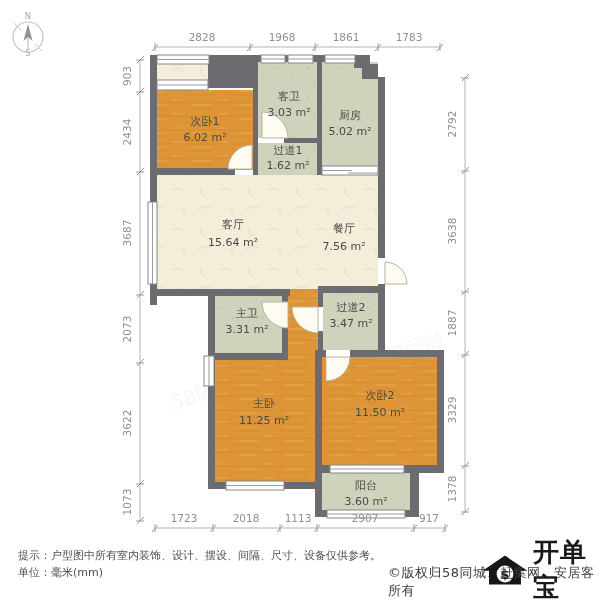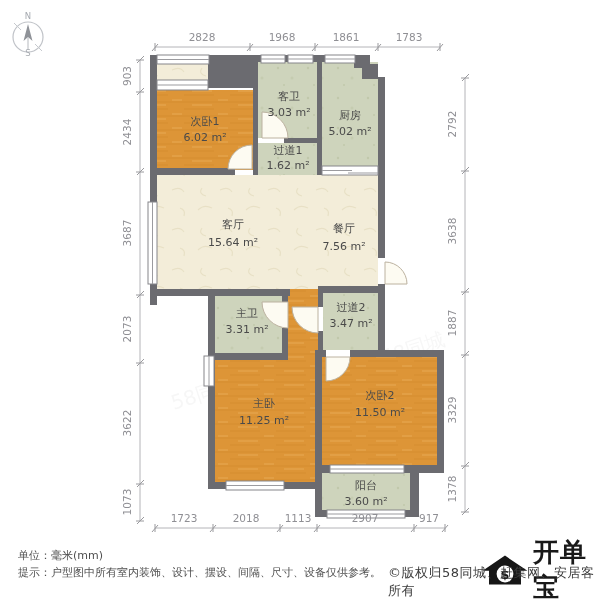--- a/index.html
+++ b/index.html
@@ -226,22 +226,22 @@
     <text class="dim" x="456" y="124" transform="rotate(-90 456 124)">2792</text>
     <text class="dim" x="456" y="231" transform="rotate(-90 456 231)">3638</text>
     <text class="dim" x="456" y="323" transform="rotate(-90 456 323)">1887</text>
     <text class="dim" x="456" y="410" transform="rotate(-90 456 410)">3329</text>
     <text class="dim" x="456" y="489" transform="rotate(-90 456 489)">1378</text>
   </g>
 </svg>
 
   
   <div class="footer-left">
+    <div>提示：户型图中所有室内装饰、设计、摆设、间隔、尺寸、设备仅供参考。</div>
     <div>单位：毫米(mm)</div>
-    <div>提示：户型图中所有室内装饰、设计、摆设、间隔、尺寸、设备仅供参考。</div>
   </div>
 
   
   <div class="logo">
     <svg width="58" height="36" viewBox="0 0 60 40">
       <path d="M30,2 L58,21 L50,21 L50,38 L10,38 L10,21 L2,21 Z" fill="#161616"></path>
       <circle cx="30" cy="25" r="10.5" fill="#ffffff"></circle>
       <text x="30" y="31" text-anchor="middle" font-size="16" font-weight="bold" fill="#161616">$</text>
     </svg>
     <span class="logo-text">开单宝</span>

